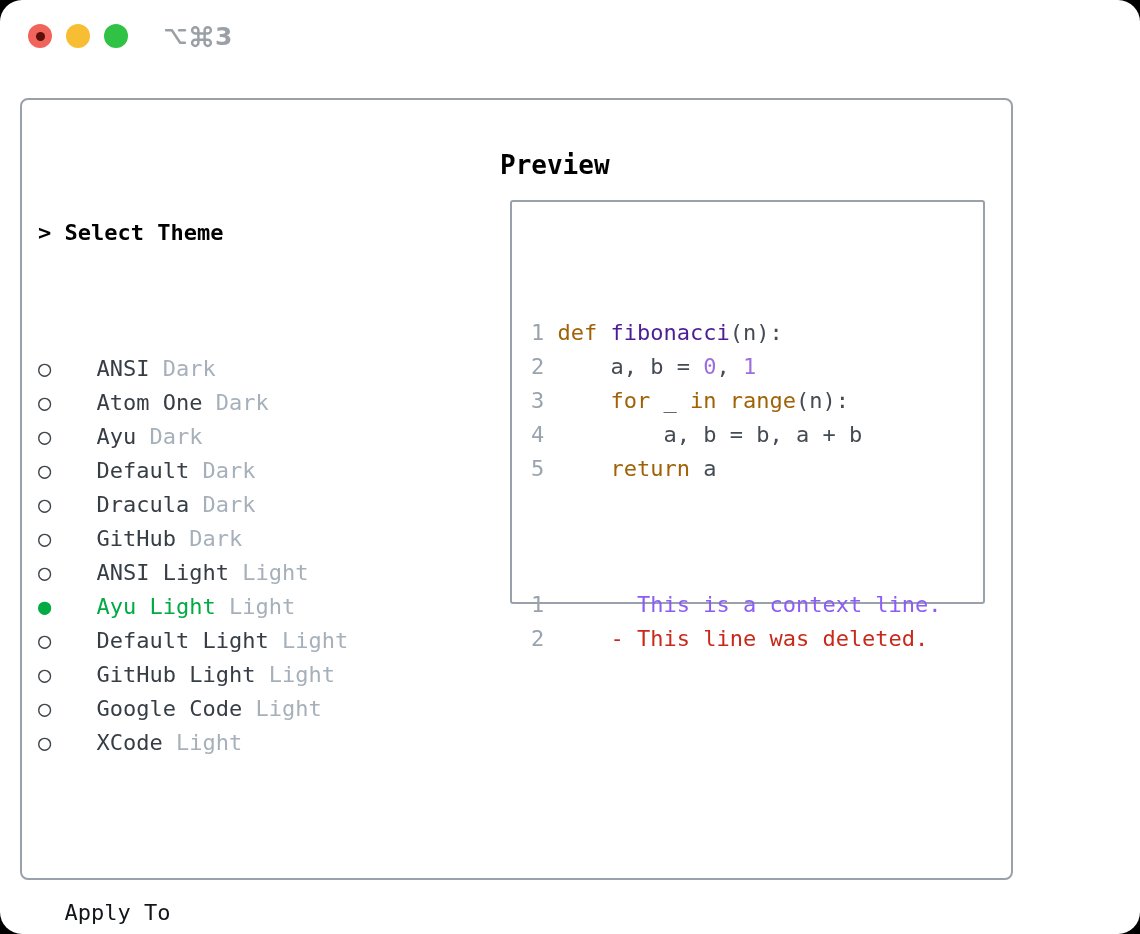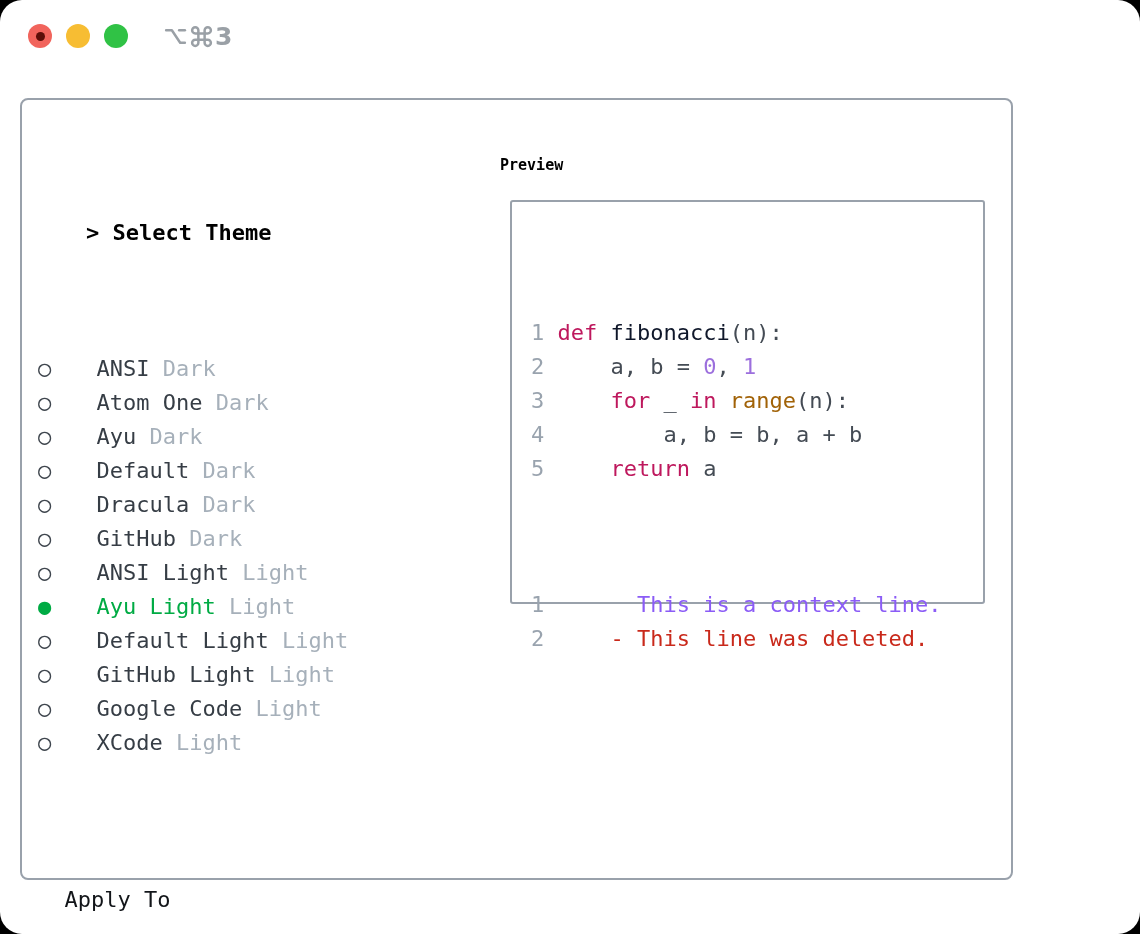--- a/index.html
+++ b/index.html
@@ -27,43 +27,43 @@
     position:absolute;left:20px;top:98px;width:993px;height:782px;
     border:2px solid #99a1ab;border-radius:8px;box-sizing:border-box;
   }
   .leftcol{
     position:absolute;left:16px;top:48px;
     font-size:22px;line-height:34px;white-space:pre;color:#363d45;
   }
   .row{height:34px;}
   .c2{display:inline-block;width:2ch;}
   .cursor{display:inline-block;width:2ch;font-weight:bold;color:#000;}
-  .list-title{font-weight:bold;color:#000;margin-left:48px;}
+  .list-title{font-weight:bold;color:#000;}
   .bullet{display:inline-block;width:2ch;color:#3f464e;}
   .bullet.on{color:#00ab44;}
   .tname{color:#363d45;margin-left:32px;}
   .tname.sel{color:#00ab44;}
   .variant{color:#a6b0ba;text-align:right;}
-  .section-title{color:#121519;margin-top:21px;}
+  .section-title{color:#121519;margin-top:34px;}
   
   .preview-title{
     position:absolute;left:478px;top:48px;
-    font-size:15px;line-height:34px;font-weight:bold;color:#000;
+    font-size:26px;line-height:34px;font-weight:bold;color:#000;
   }
   .preview-box{
     position:absolute;left:488px;top:100px;width:475px;height:404px;
     border:2px solid #99a1ab;border-radius:3px;box-sizing:border-box;
     padding:46px 8px 0 19px;
     font-size:22px;line-height:34px;white-space:pre;
   }
   .cline{height:34px;}
   .ln{display:inline-block;width:2ch;color:#99a3ae;}
   #diff-lines{margin-top:34px;}
-  .tk-kw{color:#be185d;}
-  .tk-fn{color:#0f172a;}
+  .tk-kw{color:#a16207;}
+  .tk-fn{color:#4c1d95;}
   .tk-bn{color:#a16207;}
   .tk-num{color:#9c6fdd;}
   .tk-pl{color:#444b54;}
   .tk-ctx{color:#8b5cf6;}
   .tk-del{color:#c9291b;}
   .tk-add{color:#00bd23;}
 </style>
 </head>
 <body>
 

